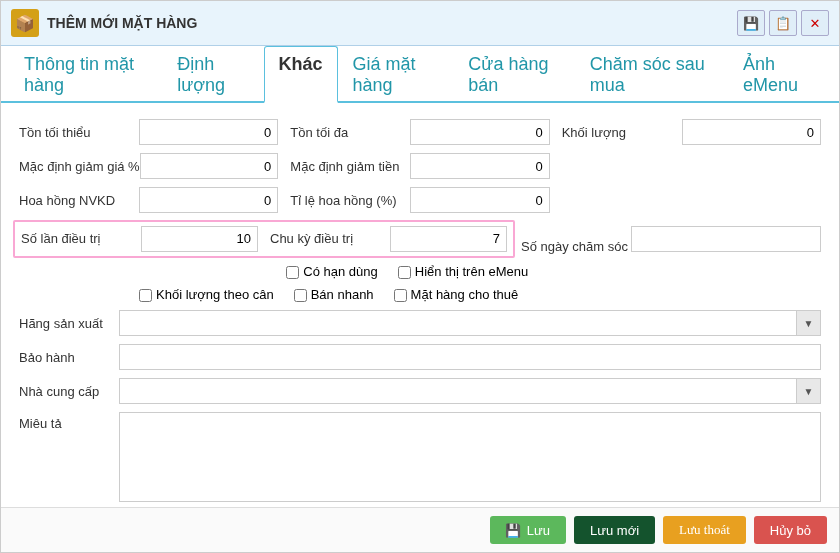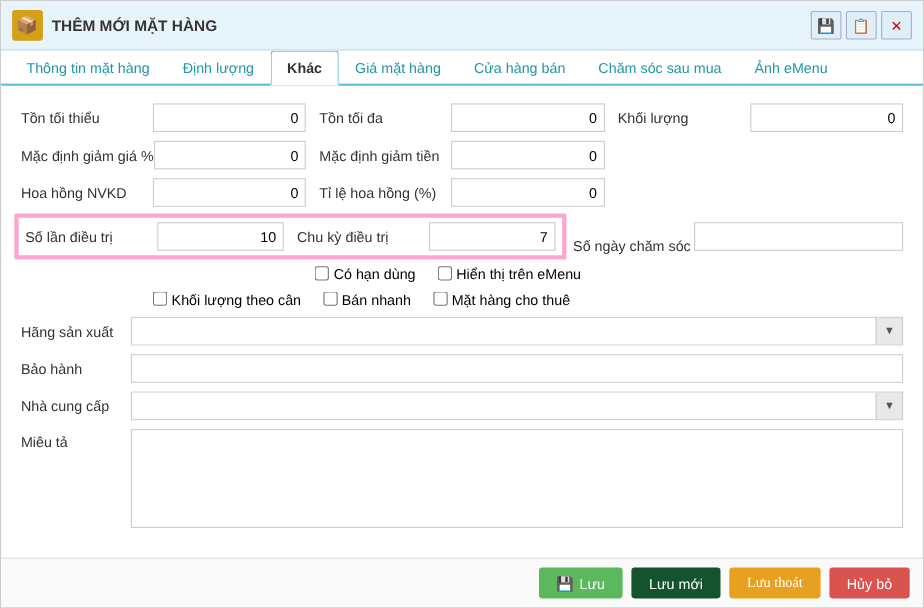--- a/index.html
+++ b/index.html
@@ -9,30 +9,30 @@
 
     .title-bar { background: #e8f4fc; border-bottom: 1px solid #b0d0e8; padding: 8px 10px; display: flex; align-items: center; justify-content: space-between; min-height: 40px; }
     .title-left { display: flex; align-items: center; gap: 8px; }
     .title-icon { width: 28px; height: 28px; background: #d4a017; border-radius: 3px; display: flex; align-items: center; justify-content: center; color: white; font-size: 16px; }
     .title-text { font-weight: bold; font-size: 14px; color: #333; }
     .title-buttons { display: flex; gap: 4px; }
     .title-btn { width: 28px; height: 26px; border: 1px solid #aac; background: #e0eef8; cursor: pointer; display: flex; align-items: center; justify-content: center; font-size: 13px; color: #555; border-radius: 2px; }
     .title-btn.close { color: #c00; }
 
     .tabs { display: flex; border-bottom: 2px solid #5bc0de; padding: 0 8px; background: #fff; }
-    .tab { padding: 7px 14px; cursor: pointer; color: #2196a8; font-size: 13px; border: 1px solid transparent; border-bottom: none; margin-bottom: -2px; }
+    .tab { padding: 7px 14px; cursor: pointer; color: #2196a8; font-size: 18px; border: 1px solid transparent; border-bottom: none; margin-bottom: -2px; }
     .tab.active { background: #fff; border: 1px solid #5bc0de; border-bottom: 2px solid #fff; color: #333; font-weight: bold; border-radius: 3px 3px 0 0; text-align: right; }
 
     .content { flex: 1; padding: 12px; overflow-y: auto; }
 
     .field-group { display: flex; align-items: center; padding: 4px 6px; min-height: 30px; }
     .field-label { min-width: 120px; color: #333; font-size: 13px; }
     .field-input { flex: 1; }
     .field-input input { width: 100%; border: 1px solid #ccc; padding: 3px 6px; font-size: 13px; text-align: right; height: 26px; outline: none; }
-    .checkbox-item { display: flex; align-items: flex-start; gap: 4px; cursor: pointer; }
+    .checkbox-item { display: flex; align-items: flex-end; gap: 4px; cursor: pointer; }
     .checkbox-item input[type="checkbox"] { cursor: pointer; }
 
     .wide-field { display: flex; align-items: center; padding: 4px 6px; min-height: 30px; }
     .wide-field .field-label { min-width: 100px; color: #333; }
     .wide-field .dropdown-input { flex: 1; border: 1px solid #ccc; height: 26px; display: flex; align-items: center; position: relative; }
     .wide-field .dropdown-input input { width: calc(100% - 24px); border: none; padding: 3px 6px; font-size: 13px; outline: none; height: 100%; }
     .wide-field .dropdown-btn { width: 24px; height: 100%; background: #e8e8e8; border-left: 1px solid #ccc; display: flex; align-items: center; justify-content: center; cursor: pointer; color: #555; font-size: 10px; }
 
     .wide-field .text-input { flex: 1; border: 1px solid #ccc; height: 26px; padding: 3px 6px; font-size: 13px; outline: none; }
 
@@ -124,21 +124,21 @@
       <div class="field-group">
         <span class="field-label">Tỉ lệ hoa hồng (%)</span>
         <div class="field-input">
           <input type="text" value="0" style="">
         </div>
       </div>
       <div class="field-group"></div>
     </div>
 
     <div style="display:flex; align-items:center; margin: 2px 0;">
-      <div style="display:grid; grid-template-columns:1fr 1fr; border:4px solid #f9a8d4; border-radius:2px; flex:2;">
+      <div style="display:grid; grid-template-columns:1fr 1fr; border:2px solid #f9a8d4; border-radius:2px; flex:2;">
         <div class="field-group">
           <span class="field-label">Số lần điều trị</span>
           <div class="field-input">
             <input type="text" value="10" style="">
           </div>
         </div>
         <div class="field-group">
           <span class="field-label">Chu kỳ điều trị</span>
           <div class="field-input">
             <input type="text" value="7" style="">

